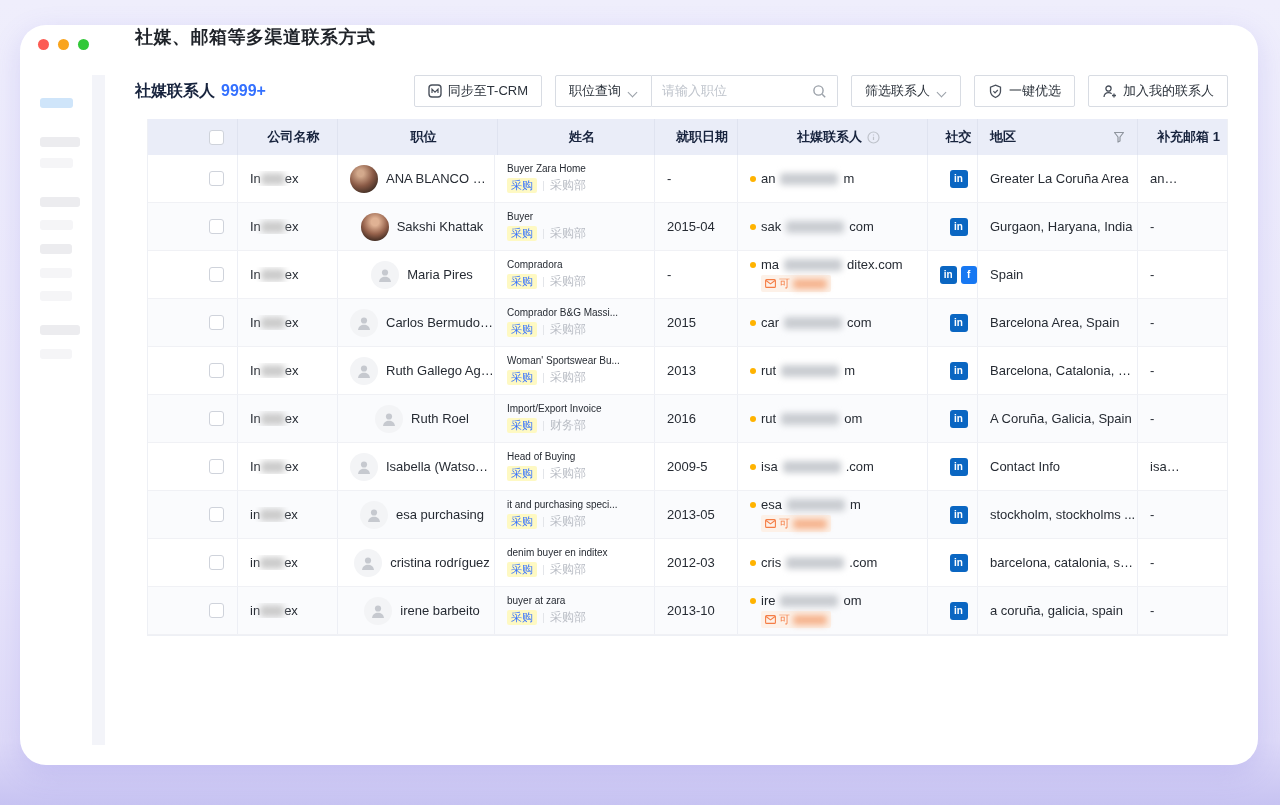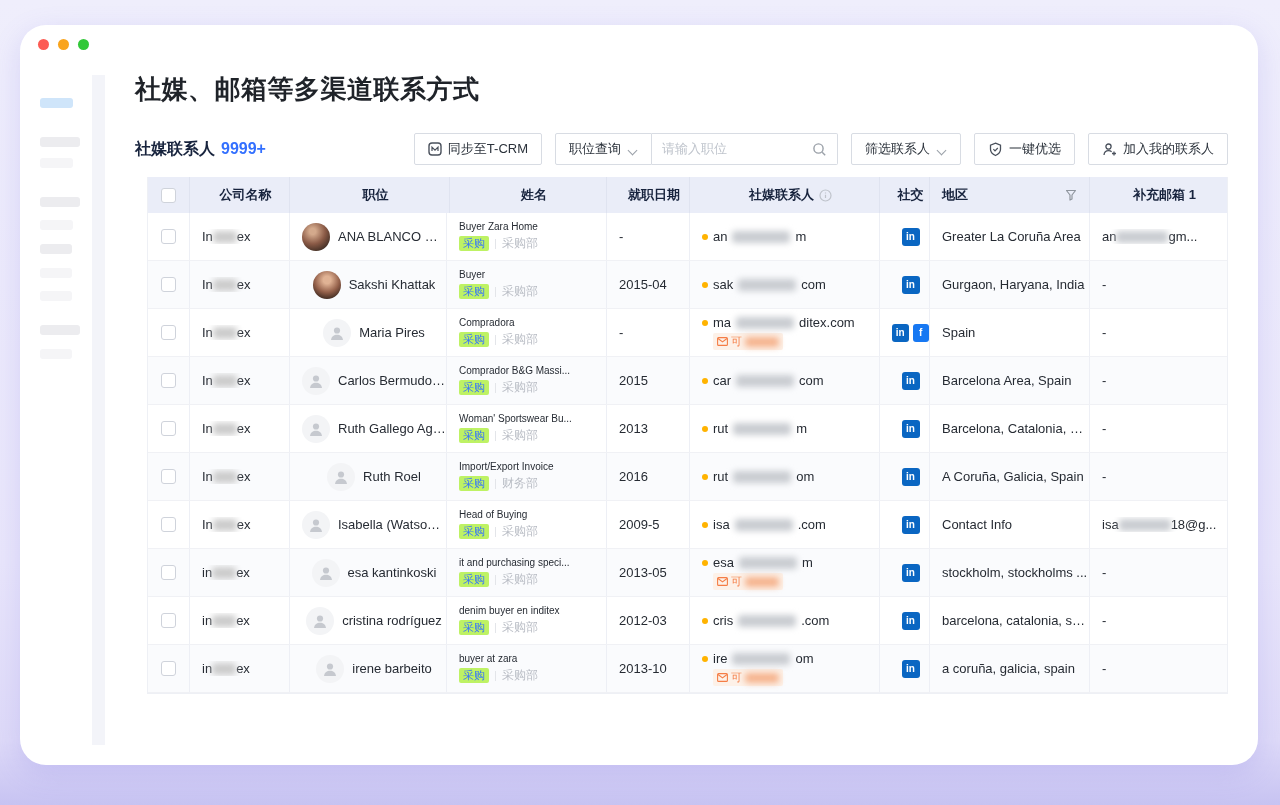--- a/index.html
+++ b/index.html
@@ -16,21 +16,21 @@
     overflow:hidden;
   }
   
   .traffic { position:absolute; left:18px; top:14px; display:flex; gap:9px; }
   .dot { width:11px; height:11px; border-radius:50%; }
   
   .rail { position:absolute; left:72px; top:50px; bottom:20px; width:13px; background:#f3f4f9; }
   .skel { position:absolute; left:20px; height:10px; border-radius:3px; }
   
   .main { position:absolute; left:115px; top:0; right:30px; }
-  .page-title { margin-top:47px; font-size:26px; font-weight:bold; color:#1f2329; letter-spacing:.5px; }
+  .page-title { font-size:18px; font-weight:bold; color:#1f2329; letter-spacing:.5px; }
   .toolbar { margin-top:26px; display:flex; align-items:center; height:32px; }
   .counter { font-size:16px; font-weight:bold; color:#17233d; white-space:nowrap; }
   .counter b { color:#3370ff; font-weight:bold; margin-left:6px; }
   .tb-right { margin-left:auto; display:flex; align-items:center; gap:13px; }
   .btn {
     display:flex; align-items:center; gap:6px; height:32px; padding:0 13px;
     border:1px solid #d8dce3; border-radius:2px; background:#fff;
     font-size:13px; color:#2b323b; white-space:nowrap; cursor:pointer;
   }
   .chev { width:9px; height:9px; display:inline-block; position:relative; margin-left:2px; }
@@ -39,21 +39,21 @@
   .compound { display:flex; }
   .compound .btn { border-radius:2px 0 0 2px; }
   .search-box {
     display:flex; align-items:center; height:32px; width:186px;
     border:1px solid #d8dce3; border-left:none; border-radius:0 2px 2px 0; padding:0 10px;
   }
   .search-box .ph { flex:1; font-size:13px; color:#bfc4cc; }
   svg.ic { display:block; }
   
   .table { width:1081px; margin-left:12px; margin-top:12px; border:1px solid #eef0f5; border-top:none; }
-  .tr { display:flex; border-bottom:1px solid #f0f1f5; background:#fff; }
+  .tr { display:flex; border-bottom:1px solid #f0f1f5; background:#fff;padding-left:48px; }
   .tr.head { background:#eaedf8; border-bottom:none; height:36px; }
   .tr.body-row { height:48px; }
   .tr.body-row:nth-child(even) { background:#fafbfd; }
   .td { padding:0 0 0 12px; display:flex; flex-direction:column; justify-content:center; font-size:13px; overflow:hidden; }
   .tr.head .td { font-weight:bold; color:#17233d; flex-direction:row; align-items:center; }
   .td:not(:last-child){ border-right:1px solid #edeff5; }
   .tr.head .td:not(:last-child){ border-right:1px solid #dfe3f0; }
   .c-check{ width:42px; align-items:center; padding-left:0; }
   .c-company{ width:100px; }
   .c-name{ width:157px; flex-direction:row; align-items:center; gap:8px; }
@@ -64,21 +64,21 @@
   .c-social{ width:50px; flex-direction:row; align-items:center; gap:4px; }
   .c-region{ width:160px; }
   .c-extra{ flex:1; }
   .cb { width:15px; height:15px; border:1px solid #cfd3db; border-radius:3px; background:#fff; }
   .avatar { width:28px; height:28px; border-radius:50%; flex:0 0 28px; background:#f3f4f6; display:flex; align-items:center; justify-content:center; overflow:hidden; }
   .avatar.photo-1 { background:radial-gradient(circle at 38% 30%,#d3a98c 12%,#8a5a46 48%,#35271f 85%); }
   .avatar.photo-2 { background:radial-gradient(circle at 50% 32%,#e0b294 16%,#94604a 52%,#2e2019 88%); }
   .name-text { white-space:nowrap; overflow:hidden; text-overflow:ellipsis; }
   .pos-title { font-size:10px; color:#262b33; white-space:nowrap; overflow:hidden; text-overflow:ellipsis; }
   .pos-meta { display:flex; align-items:center; margin-top:3px; }
-  .tag-blue { font-size:11px; color:#3370ff; background:#bef264; border-radius:2px; padding:1px 4px; line-height:13px; }
+  .tag-blue { font-size:11px; color:#3370ff; background:#fef9c3; border-radius:2px; padding:1px 4px; line-height:13px; }
   .sep { width:1px; height:10px; background:#e3e5e9; margin:0 6px; }
   .dept { font-size:12px; color:#b8bcc4; }
   .email-line { display:flex; align-items:center; gap:5px; white-space:nowrap; }
   .email-dot { width:6px; height:6px; border-radius:50%; background:#ffb300; flex:0 0 6px; }
   .blur { display:inline-block; height:12px; border-radius:3px; background:#c9ccd1; filter:blur(3px); vertical-align:-2px; }
   .blur.co { width:24px; background:#cbcbcb; }
   .blur.em { width:58px; }
   .blur.ex { width:52px; }
   .blur.tagb { width:34px; height:10px; background:#f5b28c; }
   .mail-tag { display:inline-flex; align-items:center; gap:3px; margin-top:3px; margin-left:11px;
@@ -528,21 +528,21 @@
     <div class="td c-company">
       <span class="ellip"><span>in</span><span class="blur co"></span><span>ex</span></span>
     </div>
     <div class="td c-name">
       <span class="avatar">
         <svg width="18" height="18" viewBox="0 0 18 18">
                   <circle cx="9" cy="6.5" r="3.1" fill="#c6c9cf"></circle>
                   <path d="M3 16c.5-3.8 3-5.3 6-5.3s5.5 1.5 6 5.3z" fill="#c6c9cf"></path>
                 </svg>
       </span>
-      <span class="name-text">esa kantinkoski</span>
+      <span class="name-text">esa purchasing</span>
     </div>
     <div class="td c-pos">
       <div class="pos-title">it and purchasing speci...</div>
       <div class="pos-meta">
         <span class="tag-blue">采购</span>
         <span class="sep"></span>
         <span class="dept">采购部</span>
       </div>
     </div>
     <div class="td c-date">2013-05</div>

